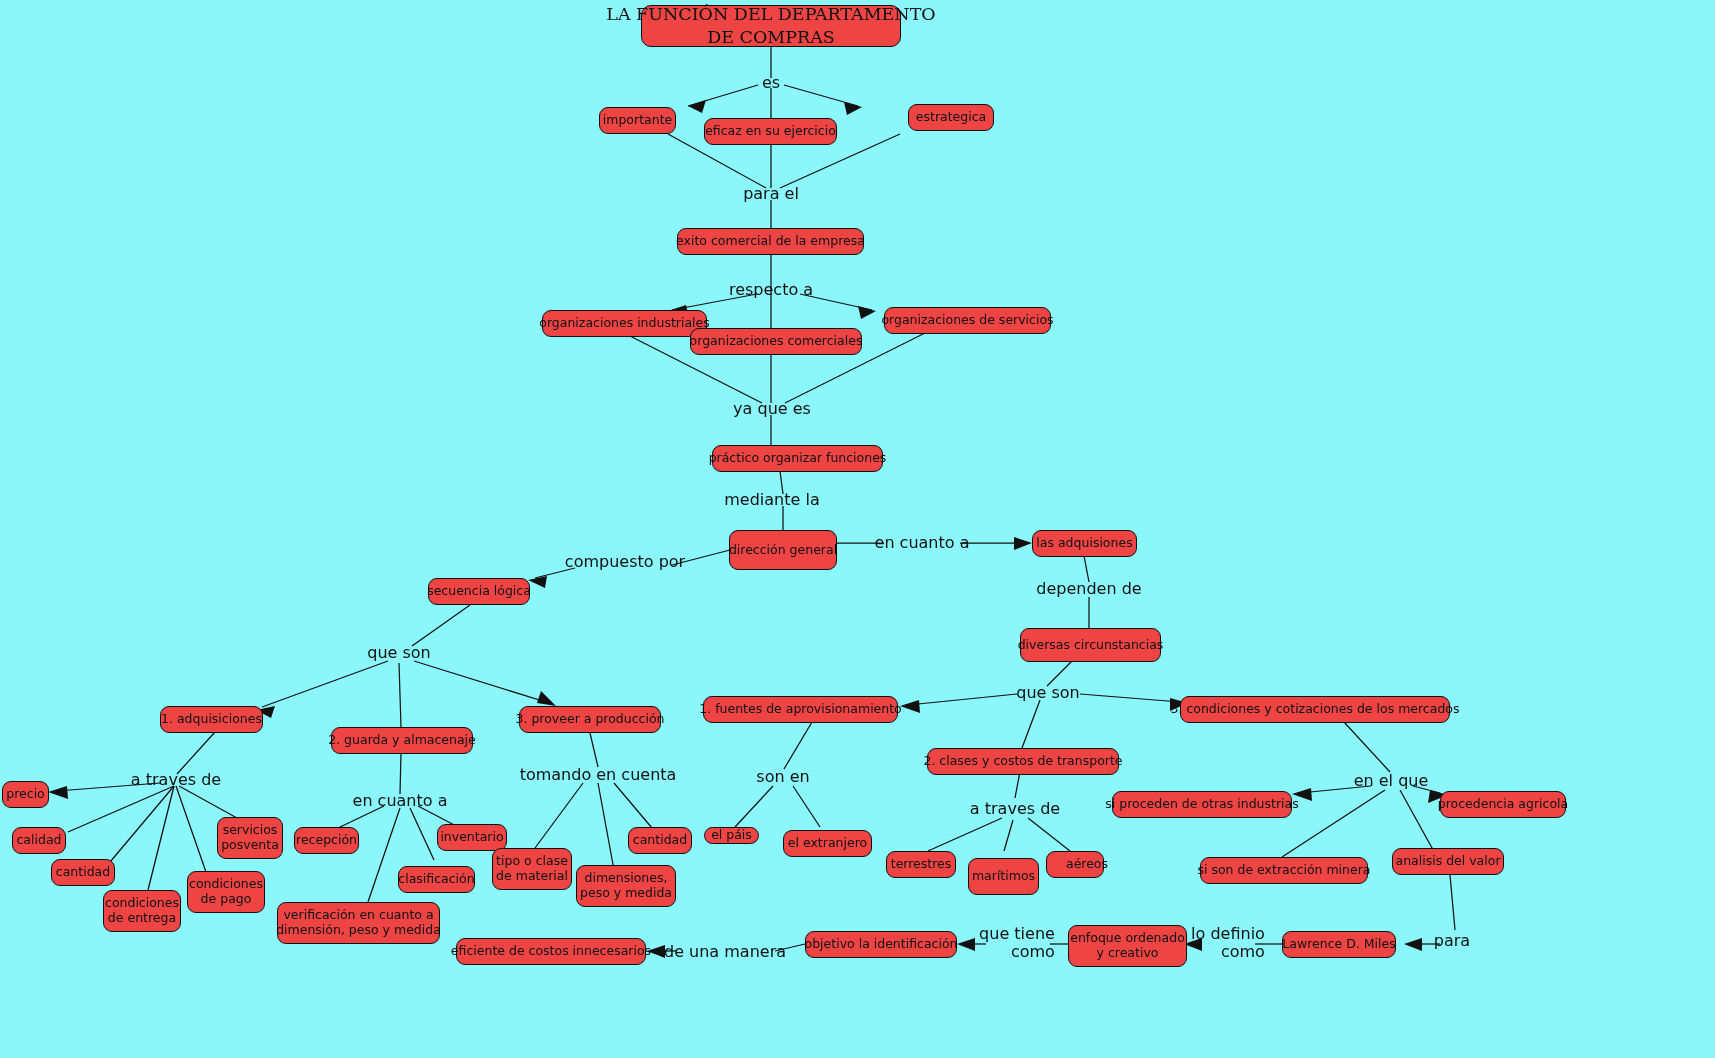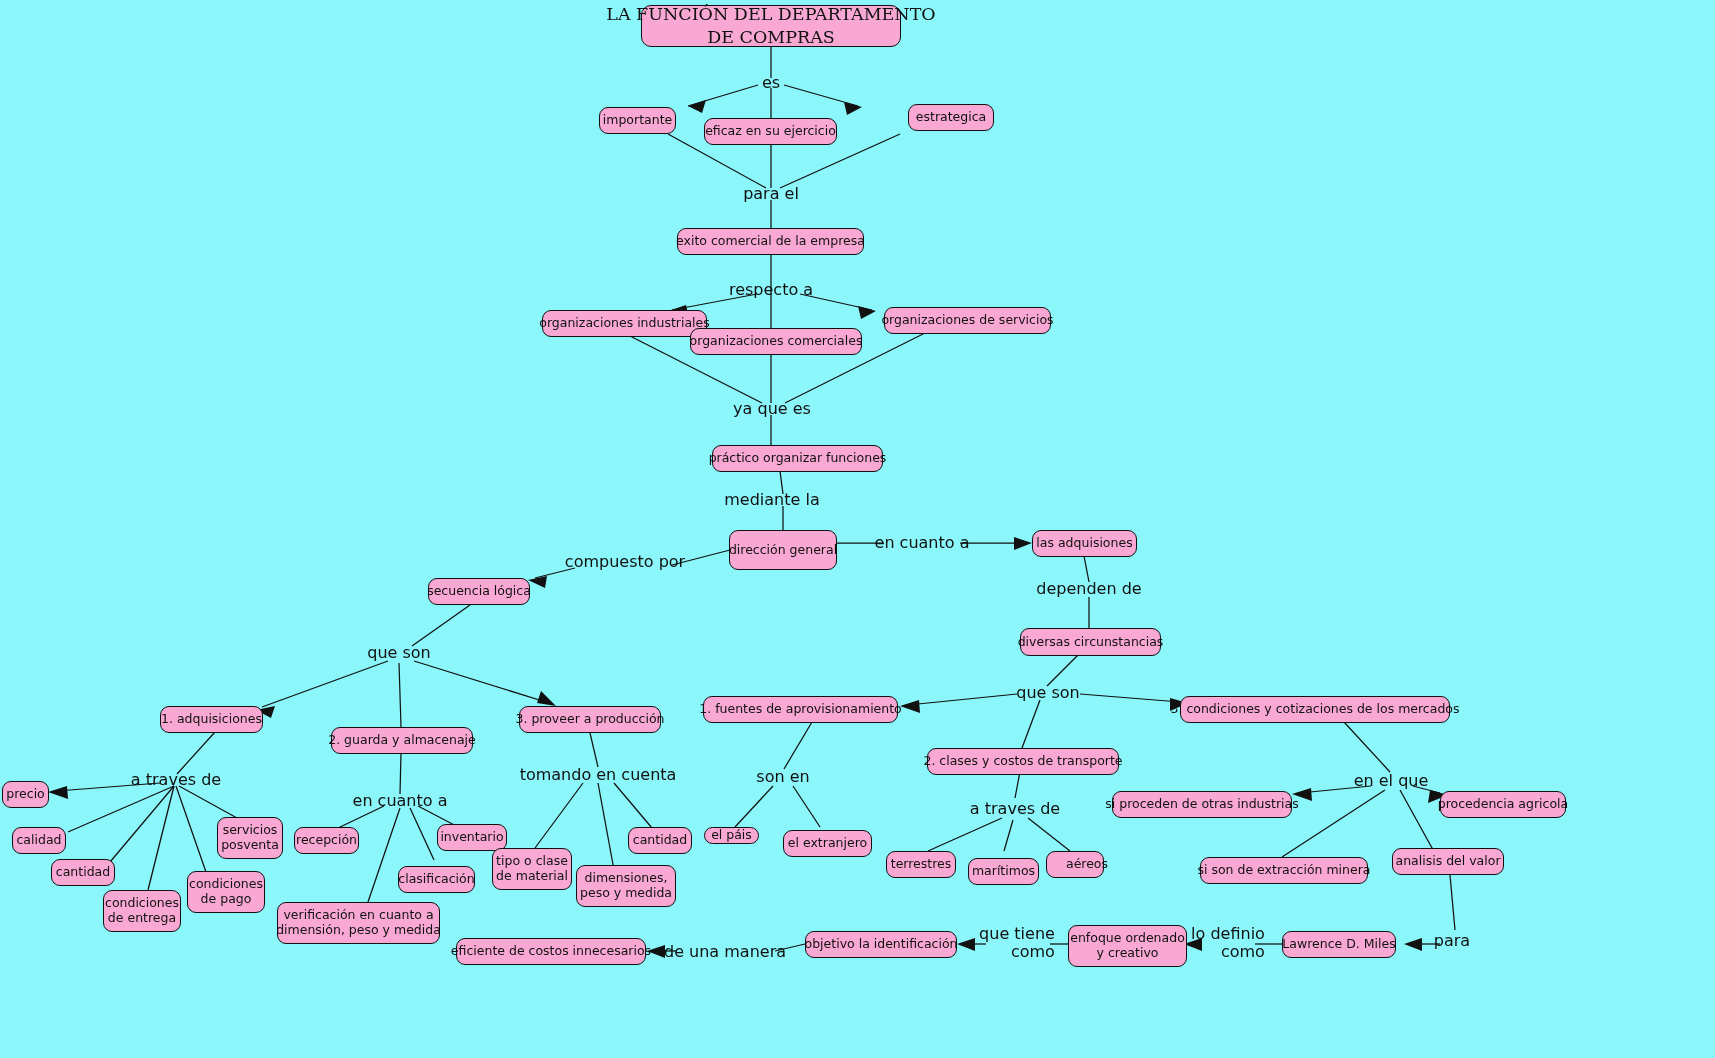--- a/index.html
+++ b/index.html
@@ -6,21 +6,21 @@
   body{
     width:1715px;height:1058px;
     background:#8bf7fb;
     font-family:"DejaVu Sans","Liberation Sans",sans-serif;
     overflow:hidden;
     position:relative;
   }
   #map{position:absolute;left:0;top:0;width:1715px;height:1058px;}
   .node{
     position:absolute;
-    background:#f9a8d4;
+    background:#ef4444;
     border:1.4px solid #111;
     border-radius:9px;
     color:#111;
     display:flex;
     align-items:center;
     justify-content:center;
     text-align:center;
     line-height:1.18;
     box-sizing:border-box;
     padding:3px 8px;
@@ -185,21 +185,21 @@
 
 <div class="node" style="left:522px;top:310px;width:165px;height:27px;margin-left:20px;">organizaciones industriales</div>
 <div class="node" style="left:690px;top:328px;width:172px;height:27px;">organizaciones comerciales</div>
 <div class="node" style="left:884px;top:307px;width:167px;height:27px;">organizaciones de servicios</div>
 
 <div class="node" style="left:712px;top:445px;width:171px;height:27px;">práctico organizar funciones</div>
 
 <div class="node" style="left:729px;top:530px;width:108px;height:40px;">dirección general</div>
 <div class="node" style="left:1032px;top:530px;width:105px;height:27px;">las adquisiones</div>
 <div class="node" style="left:428px;top:578px;width:102px;height:27px;">secuencia lógica</div>
-<div class="node" style="left:1020px;top:628px;width:141px;height:28px;">diversas circunstancias</div>
+<div class="node" style="left:1020px;top:628px;width:141px;height:34px;">diversas circunstancias</div>
 
 <div class="node" style="left:160px;top:706px;width:103px;height:27px;">1. adquisiciones</div>
 <div class="node" style="left:331px;top:727px;width:142px;height:27px;">2. guarda y almacenaje</div>
 <div class="node" style="left:519px;top:706px;width:142px;height:27px;">3. proveer a producción</div>
 
 <div class="node" style="left:703px;top:696px;width:195px;height:27px;">1. fuentes de aprovisionamiento</div>
 <div class="node" style="left:927px;top:748px;width:192px;height:27px;">2. clases y costos de transporte</div>
 <div class="node" style="left:1180px;top:696px;width:270px;height:27px;">3. condiciones y cotizaciones de los mercados</div>
 
 <div class="node" style="left:2px;top:781px;width:47px;height:27px;">precio</div>
@@ -221,21 +221,21 @@
 <div class="node" style="left:492px;top:848px;width:80px;height:42px;">tipo o clase
 de material</div>
 <div class="node" style="left:576px;top:865px;width:100px;height:42px;">dimensiones,
 peso y medida</div>
 <div class="node" style="left:628px;top:827px;width:64px;height:27px;">cantidad</div>
 
 <div class="node" style="left:704px;top:827px;width:55px;height:17px;">el páis</div>
 <div class="node" style="left:783px;top:830px;width:89px;height:27px;">el extranjero</div>
 
 <div class="node" style="left:886px;top:851px;width:70px;height:27px;">terrestres</div>
-<div class="node" style="left:968px;top:858px;width:71px;height:27px;">marítimos</div>
+<div class="node" style="left:968px;top:858px;width:71px;height:37px;">marítimos</div>
 <div class="node" style="left:1046px;top:851px;width:58px;height:27px;padding-left:32px;">aéreos</div>
 
 <div class="node" style="left:1112px;top:791px;width:180px;height:27px;">si proceden de otras industrias</div>
 <div class="node" style="left:1200px;top:857px;width:168px;height:27px;">si son de extracción minera</div>
 <div class="node" style="left:1440px;top:791px;width:126px;height:27px;">procedencia agricola</div>
 <div class="node" style="left:1392px;top:848px;width:112px;height:27px;">analisis del valor</div>
 
 <div class="node" style="left:1282px;top:931px;width:114px;height:27px;">Lawrence D. Miles</div>
 <div class="node" style="left:1068px;top:925px;width:119px;height:42px;">enfoque ordenado
 y creativo</div>

